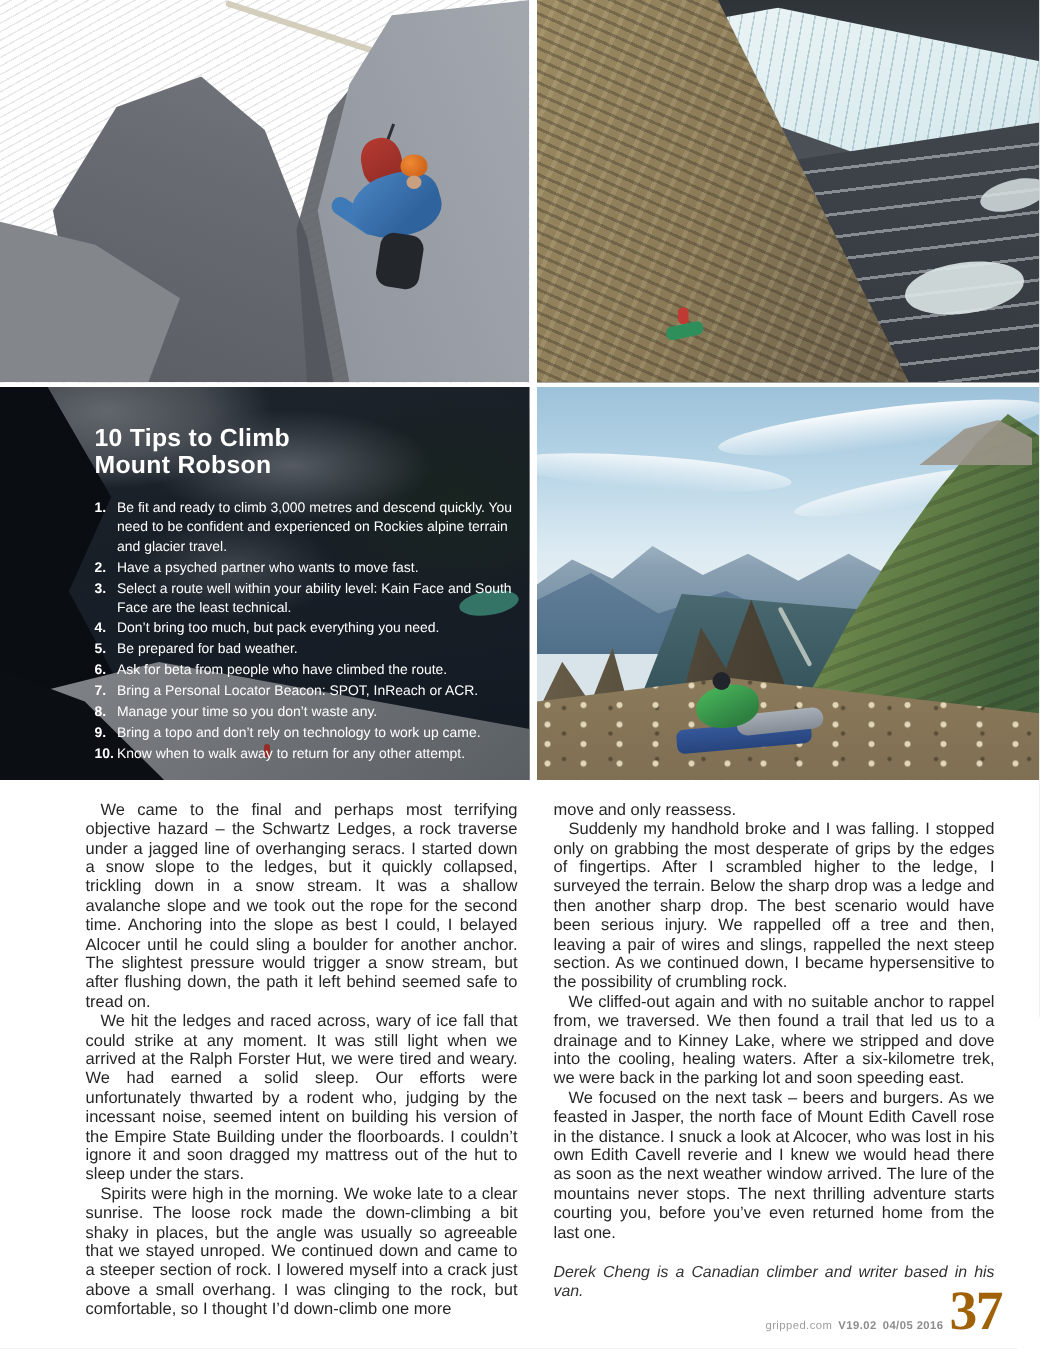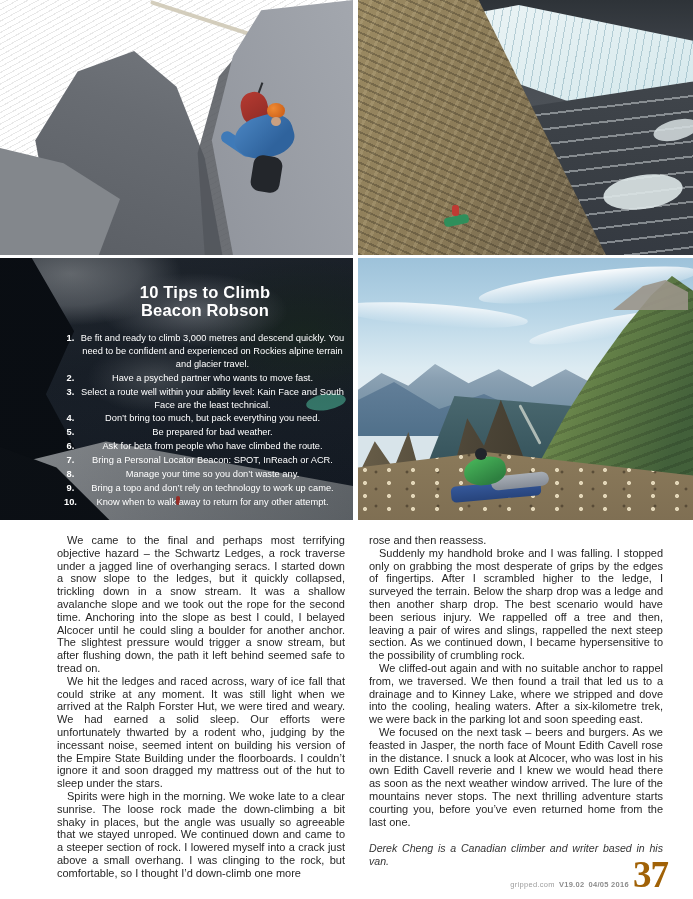--- a/index.html
+++ b/index.html
@@ -60,21 +60,21 @@
                repeating-linear-gradient(115deg, rgba(235,220,180,.14) 0 3px, transparent 3px 11px); }
   .tr-pad { left:86px; top:216px; width:25px; height:9px; border-radius:4px; background:#2f8f5b; transform:rotate(-12deg); }
   .tr-person { left:94px; top:205px; width:7px; height:11px; border-radius:3px; background:#bf3a33; }
 
   
   .ml { left:0; top:258px; width:353px; height:262px; background:
       radial-gradient(ellipse 150px 70px at 20% 6%, #868b90 0%, #5d636a 45%, rgba(93,99,106,0) 74%),
       radial-gradient(ellipse 130px 52px at 55% 20%, #6e747b 0%, rgba(110,116,123,0) 72%),
       radial-gradient(ellipse 95px 48px at 44% 46%, #495057 0%, rgba(73,80,87,0) 72%),
       radial-gradient(ellipse 150px 95px at 86% 28%, #1d2b24 0%, rgba(29,43,36,0) 78%),
-      linear-gradient(170deg,#2a3139 0%,#1b222b 40%,#151c25 100%); text-align: center; }
+      linear-gradient(170deg,#2a3139 0%,#1b222b 40%,#151c25 100%); }
   .ml-mountain { inset:0; clip-path:polygon(0 0, 9% 0, 21% 28%, 13% 52%, 25% 82%, 17% 100%, 0 100%); background:#0a0e13; }
   .ml-lake { left:306px; top:136px; width:40px; height:16px; border-radius:50%; background:#3f8f7c; transform:rotate(-9deg); opacity:.9; }
   .ml-snowslope { inset:0; clip-path:polygon(0 80%, 30% 70%, 100% 87%, 100% 100%, 0 100%);
     background:linear-gradient(100deg,#9da1a4 0%,#878b8f 45%,#6f7478 100%); }
   .ml-rock { inset:0; clip-path:polygon(0 72%, 16% 80%, 31% 100%, 0 100%); background:#0c1015; }
   .ml-climber { left:176px; top:238px; width:4px; height:9px; border-radius:2px; background:#b5342c; }
   .ml-shade { inset:0; background:linear-gradient(180deg, rgba(8,12,18,.30) 0%, rgba(8,12,18,.12) 60%, rgba(8,12,18,.20) 100%); }
 
   .tips { position:absolute; left:63px; top:25px; width:284px; color:#ffffff; z-index:5; }
   .tips-title { font-weight:bold; font-size:16.5px; line-height:18px; letter-spacing:.2px; margin:0 0 13px 0; }
@@ -171,21 +171,21 @@
     <div class="shape ml-mountain"></div>
     <div class="shape ml-lake"></div>
     <div class="shape ml-snowslope"></div>
     <div class="shape ml-rock"></div>
     <div class="shape ml-climber"></div>
     <div class="shape ml-shade"></div>
 
     <div class="tips">
       <div class="tips-title">
         <div>10 Tips to Climb</div>
-        <div>Beacon Robson</div>
+        <div>Mount Robson</div>
       </div>
       <div class="tip">
           <span class="tip-num">1.</span>
           <span class="tip-text">Be fit and ready to climb 3,000 metres and descend quickly. You need to be confident and experienced on Rockies alpine terrain and glacier travel.</span>
         </div>
       <div class="tip">
           <span class="tip-num">2.</span>
           <span class="tip-text">Have a psyched partner who wants to move fast.</span>
         </div>
       <div class="tip">
@@ -241,21 +241,21 @@
     <div class="shape mr-head"></div>
   </div>
 
   <div class="article">
     <div class="col col-left">
       <p>We came to the final and perhaps most terrifying objective hazard – the Schwartz Ledges, a rock traverse under a jagged line of overhanging seracs. I started down a snow slope to the ledges, but it quickly collapsed, trickling down in a snow stream. It was a shallow avalanche slope and we took out the rope for the second time. Anchoring into the slope as best I could, I belayed Alcocer until he could sling a boulder for another anchor. The slightest pressure would trigger a snow stream, but after flushing down, the path it left behind seemed safe to tread on.</p>
       <p>We hit the ledges and raced across, wary of ice fall that could strike at any moment. It was still light when we arrived at the Ralph Forster Hut, we were tired and weary. We had earned a solid sleep. Our efforts were unfortunately thwarted by a rodent who, judging by the incessant noise, seemed intent on building his version of the Empire State Building under the floorboards. I couldn’t ignore it and soon dragged my mattress out of the hut to sleep under the stars.</p>
       <p>Spirits were high in the morning. We woke late to a clear sunrise. The loose rock made the down-climbing a bit shaky in places, but the angle was usually so agreeable that we stayed unroped. We continued down and came to a steeper section of rock. I lowered myself into a crack just above a small overhang. I was clinging to the rock, but comfortable, so I thought I’d down-climb one more</p>
     </div>
     <div class="col col-right">
-      <p class="noindent">rose and then reassess.</p>
+      <p class="noindent">move and only reassess.</p>
       <p>Suddenly my handhold broke and I was falling. I stopped only on grabbing the most desperate of grips by the edges of fingertips. After I scrambled higher to the ledge, I surveyed the terrain. Below the sharp drop was a ledge and then another sharp drop. The best scenario would have been serious injury. We rappelled off a tree and then, leaving a pair of wires and slings, rappelled the next steep section. As we continued down, I became hypersensitive to the possibility of crumbling rock.</p>
       <p>We cliffed-out again and with no suitable anchor to rappel from, we traversed. We then found a trail that led us to a drainage and to Kinney Lake, where we stripped and dove into the cooling, healing waters. After a six-kilometre trek, we were back in the parking lot and soon speeding east.</p>
       <p>We focused on the next task – beers and burgers. As we feasted in Jasper, the north face of Mount Edith Cavell rose in the distance. I snuck a look at Alcocer, who was lost in his own Edith Cavell reverie and I knew we would head there as soon as the next weather window arrived. The lure of the mountains never stops. The next thrilling adventure starts courting you, before you’ve even returned home from the last one.</p>
       <p class="byline">Derek Cheng is a Canadian climber and writer based in his van.</p>
     </div>
   </div>
 
   <div class="footer">
     <span class="f-small">gripped.com</span>
     <span class="f-small f-strong">V19.02</span>

